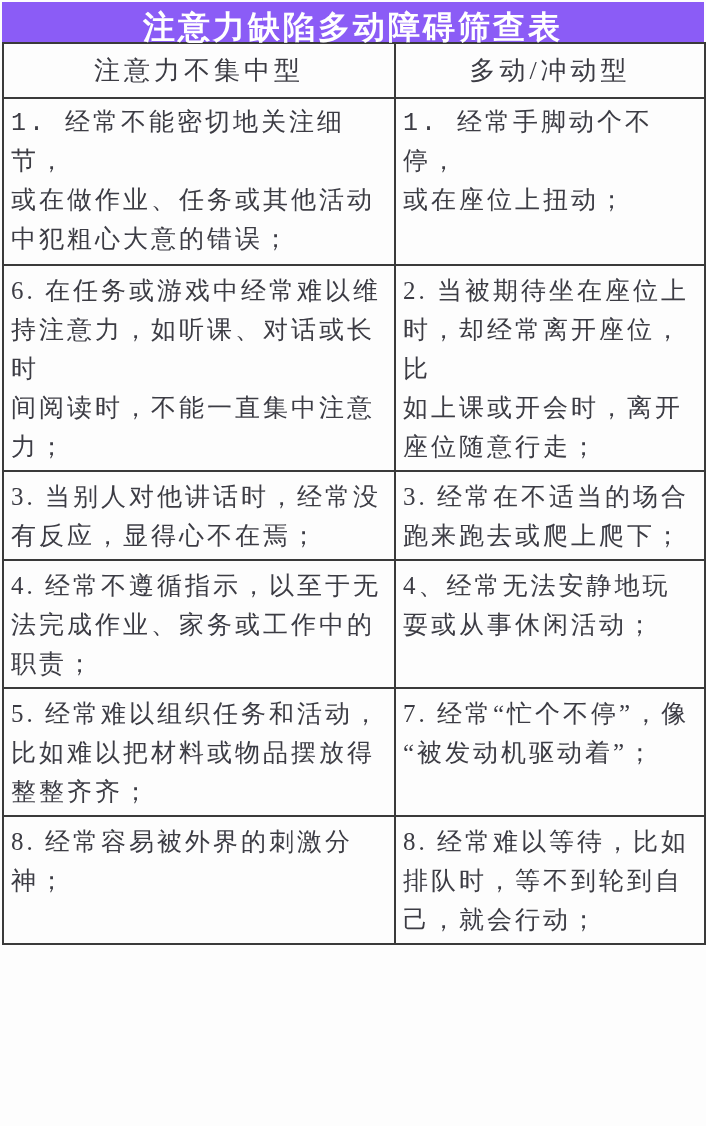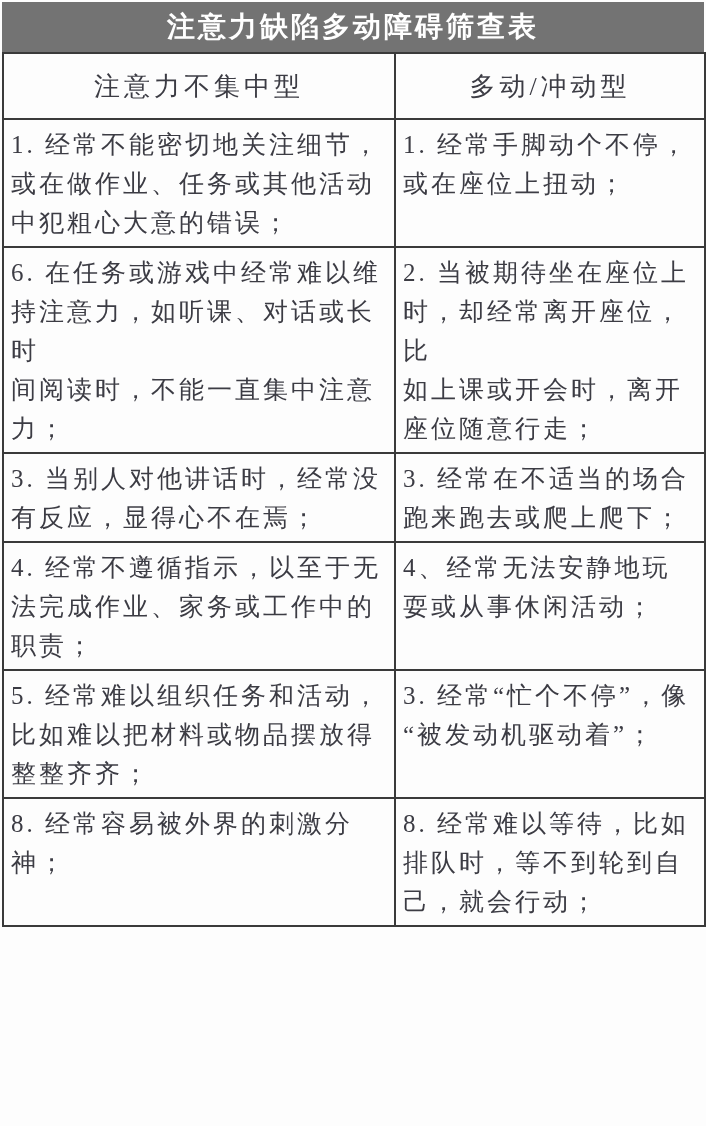--- a/index.html
+++ b/index.html
@@ -14,63 +14,63 @@
     background: #fdfdfd;
     box-sizing: border-box;
     padding: 2px 2px;
   }
   .sheet {
     width: 702px;
     box-sizing: border-box;
   }
   .title-bar {
     box-sizing: border-box;
-    height: 50px;
-    background: #737373;
+    height: 40px;
+    background: #8b5cf6;
     color: #ffffff;
-    font-size: 28px;
+    font-size: 32px;
     font-weight: bold;
     letter-spacing: 3px;
     text-align: center;
     line-height: 50px;
   }
   table.checklist {
     width: 702px;
     border-collapse: collapse;
     table-layout: fixed;
     background: #fdfdfd;
   }
   table.checklist col.c-left  { width: 392px; }
   table.checklist col.c-right { width: 310px; }
   table.checklist th, table.checklist td {
     border: 2px solid #3a3a3a;
     color: #3c3c44;
     box-sizing: border-box;
   }
   table.checklist th {
-    height: 66px;
+    height: 55px;
     font-size: 26px;
     font-weight: normal;
     letter-spacing: 4px;
     text-align: center;
     vertical-align: middle;
     padding: 2px 4px;
   }
   table.checklist td {
     vertical-align: top;
     font-size: 25px;
     line-height: 39px;
     letter-spacing: 3px;
     padding: 5px 4px 4px 7px;
     white-space: pre-line;
     overflow: hidden;
   }
   td.right-cell { letter-spacing: 4px; padding-left: 10px; }
   
-  tr.r1 td { height: 119px; }
+  tr.r1 td { height: 119px; font-family: Liberation Mono, monospace; }
   tr.r2 td { height: 160px; }
   tr.r3 td { height: 88px; margin-top: 44px;  }
   tr.r4 td { height: 114px; }
   tr.r5 td { height: 120px; }
   tr.r6 td { height: 122px; }
   tr.r7 td { height: 115px; }
   tr.r8 td { height: 118px; }
 </style>
 </head>
 <body>
@@ -119,21 +119,21 @@
           <td>4. 经常不遵循指示，以至于无
 法完成作业、家务或工作中的
 职责；</td>
           <td class="right-cell">4、经常无法安静地玩
 耍或从事休闲活动；</td>
         </tr>
         <tr class="r5">
           <td>5. 经常难以组织任务和活动，
 比如难以把材料或物品摆放得
 整整齐齐；</td>
-          <td class="right-cell">3. 经常“忙个不停”，像
+          <td class="right-cell">7. 经常“忙个不停”，像
 “被发动机驱动着”；</td>
         </tr>
         <tr class="r8">
           <td>8. 经常容易被外界的刺激分神；</td>
           <td class="right-cell">8. 经常难以等待，比如
 排队时，等不到轮到自
 己，就会行动；</td>
         </tr>
 
       </tbody>

